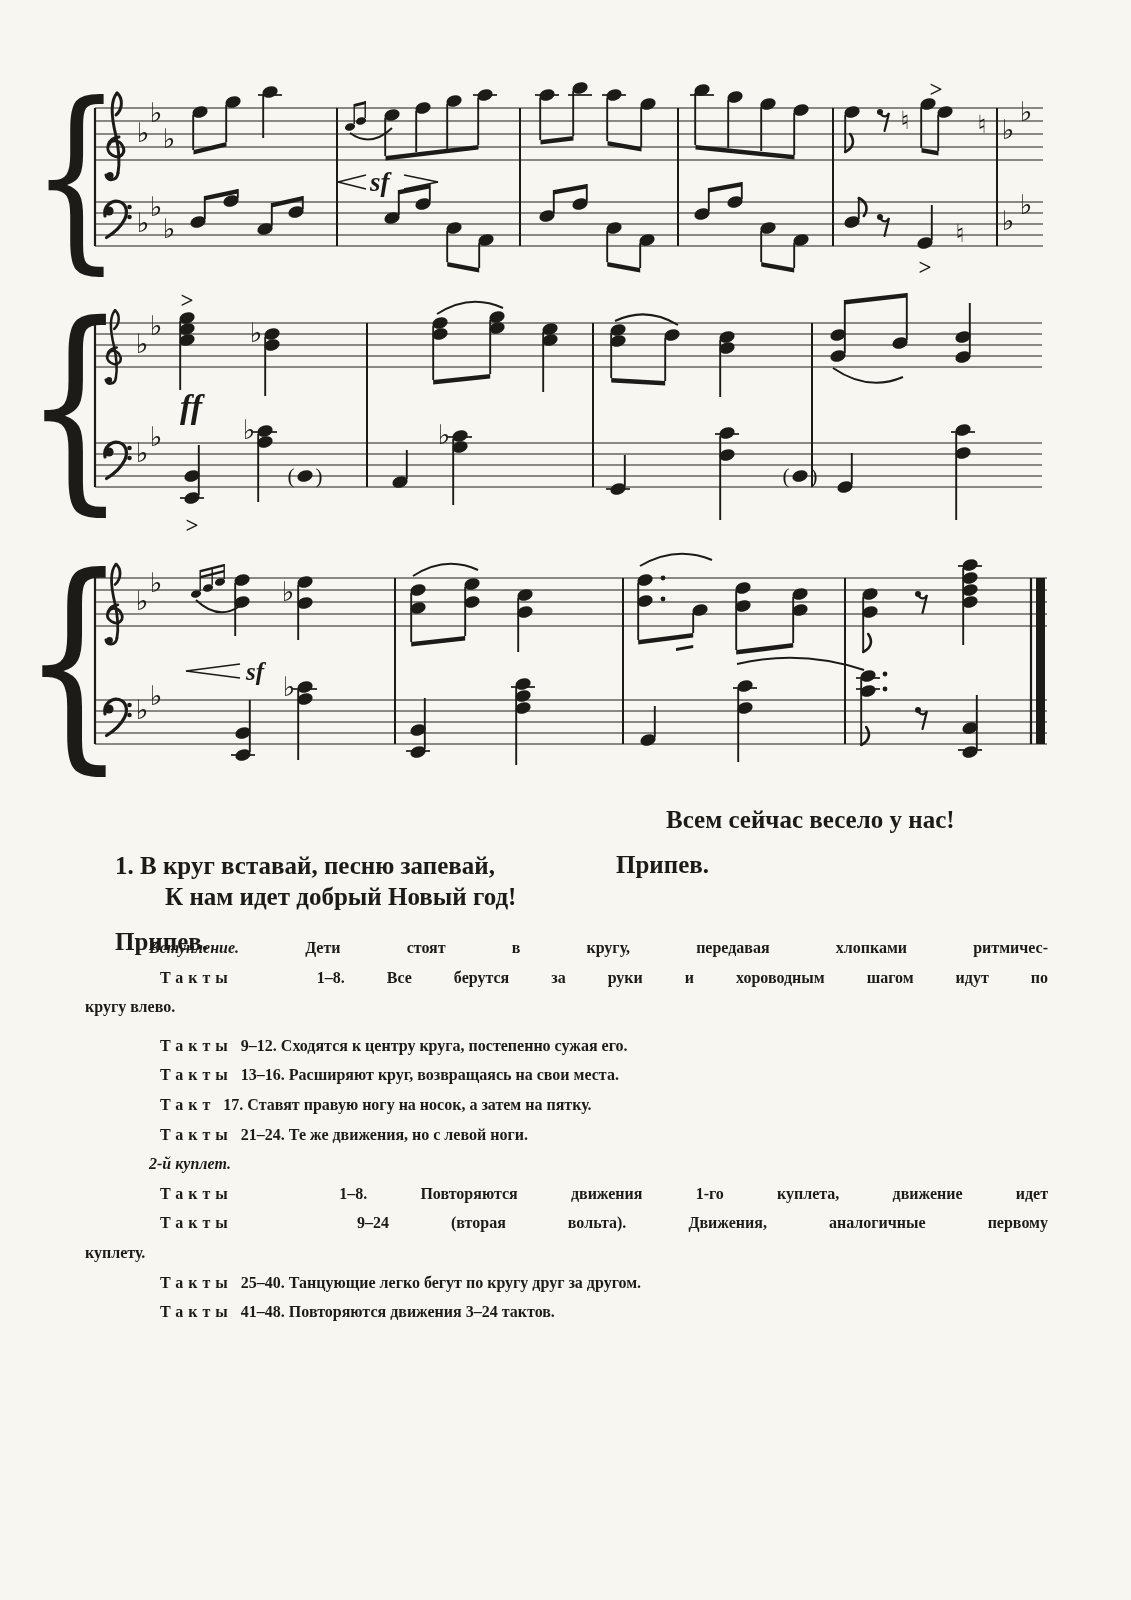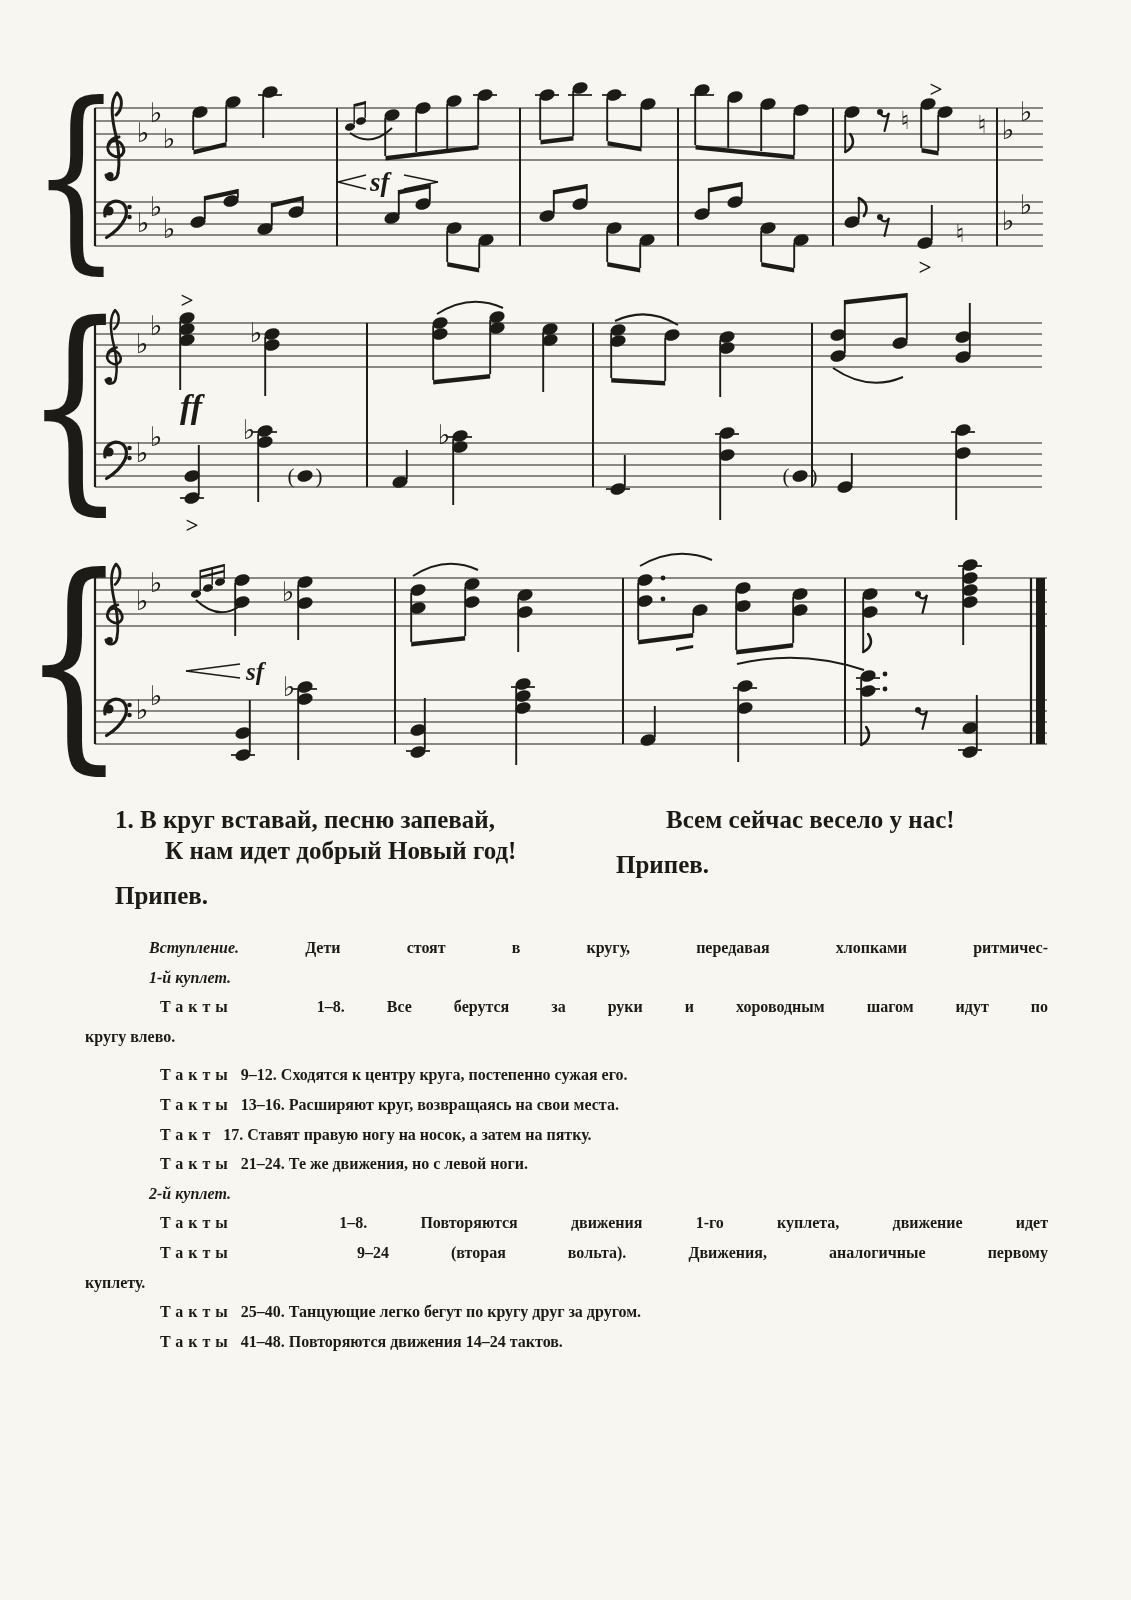--- a/index.html
+++ b/index.html
@@ -4,21 +4,21 @@
 <style>
   html,body{margin:0;padding:0;background:#e8e7e3;}
   .page{
     position:relative;width:1131px;height:1600px;margin:0 auto;
     background:#f7f6f1;overflow:hidden;
     font-family:"Liberation Serif","DejaVu Serif",serif;color:#1d1b17;
   }
   #score{position:absolute;top:0;left:0;}
   #lyrics{position:absolute;top:804px;left:0;width:1131px;font-size:25px;font-weight:600;line-height:31px;}
   .lyr-col{position:absolute;top:0;white-space:pre;}
-  .lyr-col.c1{left:115px;}
+  .lyr-col.c1{left:115px;margin-top:46px;}
   .lyr-col.c2{left:616px;}
   .lyr-line2{padding-left:50px;}
   .refrain{margin-top:14px;}
   #instructions{position:absolute;top:933px;left:85px;width:963px;
     font-size:16px;font-weight:600;line-height:29.6px;}
   .iline{white-space:pre-wrap;}
   .iline.ind{text-indent:64px;}
   .iline.just{text-align:justify;text-align-last:justify;}
   .iline.gap{margin-top:9px;}
   .it{font-style:italic;}
@@ -612,27 +612,26 @@
           <line x1="186" y1="671" x2="240" y2="678" stroke="#1d1b17" stroke-width="1.6"></line>
         </g>
       </g>
     </svg>
   <div id="lyrics">
       <div class="lyr-col c1"><div>1. В круг вставай, песню запевай,</div><div class="lyr-line2">К нам идет добрый Новый год!</div><div class="refrain">Припев.</div></div>
       <div class="lyr-col c2"><div class="lyr-line2">Всем сейчас весело у нас!</div><div class="refrain">Припев.</div></div>
     </div>
   <div id="instructions">
       <div class="iline ind just"><span class="it">Вступление.</span><span> Дети стоят в кругу, передавая хлопками ритмичес-</span></div>
-      <div class="iline ind"><span class="it">1-й куплет.</span></div>
       <div class="iline ind just"><span class="sp">Такты</span><span>  1–8. Все берутся за руки и хороводным шагом идут по</span></div>
       <div class="iline"><span>кругу влево.</span></div>
       <div class="iline ind gap"><span class="sp">Такты</span><span>  9–12. Сходятся к центру круга, постепенно сужая его.</span></div>
       <div class="iline ind"><span class="sp">Такты</span><span>  13–16. Расширяют круг, возвращаясь на свои места.</span></div>
       <div class="iline ind"><span class="sp">Такт</span><span>  17. Ставят правую ногу на носок, а затем на пятку.</span></div>
       <div class="iline ind"><span class="sp">Такты</span><span>  21–24. Те же движения, но с левой ноги.</span></div>
       <div class="iline ind"><span class="it">2-й куплет.</span></div>
       <div class="iline ind just"><span class="sp">Такты</span><span>  1–8. Повторяются движения 1-го куплета, движение идет</span></div>
       <div class="iline ind just"><span class="sp">Такты</span><span>  9–24 (вторая вольта). Движения, аналогичные первому</span></div>
       <div class="iline"><span>куплету.</span></div>
       <div class="iline ind"><span class="sp">Такты</span><span>  25–40. Танцующие легко бегут по кругу друг за другом.</span></div>
-      <div class="iline ind"><span class="sp">Такты</span><span>  41–48. Повторяются движения 14–24 тактов.</span></div>
+      <div class="iline ind"><span class="sp">Такты</span><span>  41–48. Повторяются движения 3–24 тактов.</span></div>
     </div>
 </div>
 
 </body></html>

